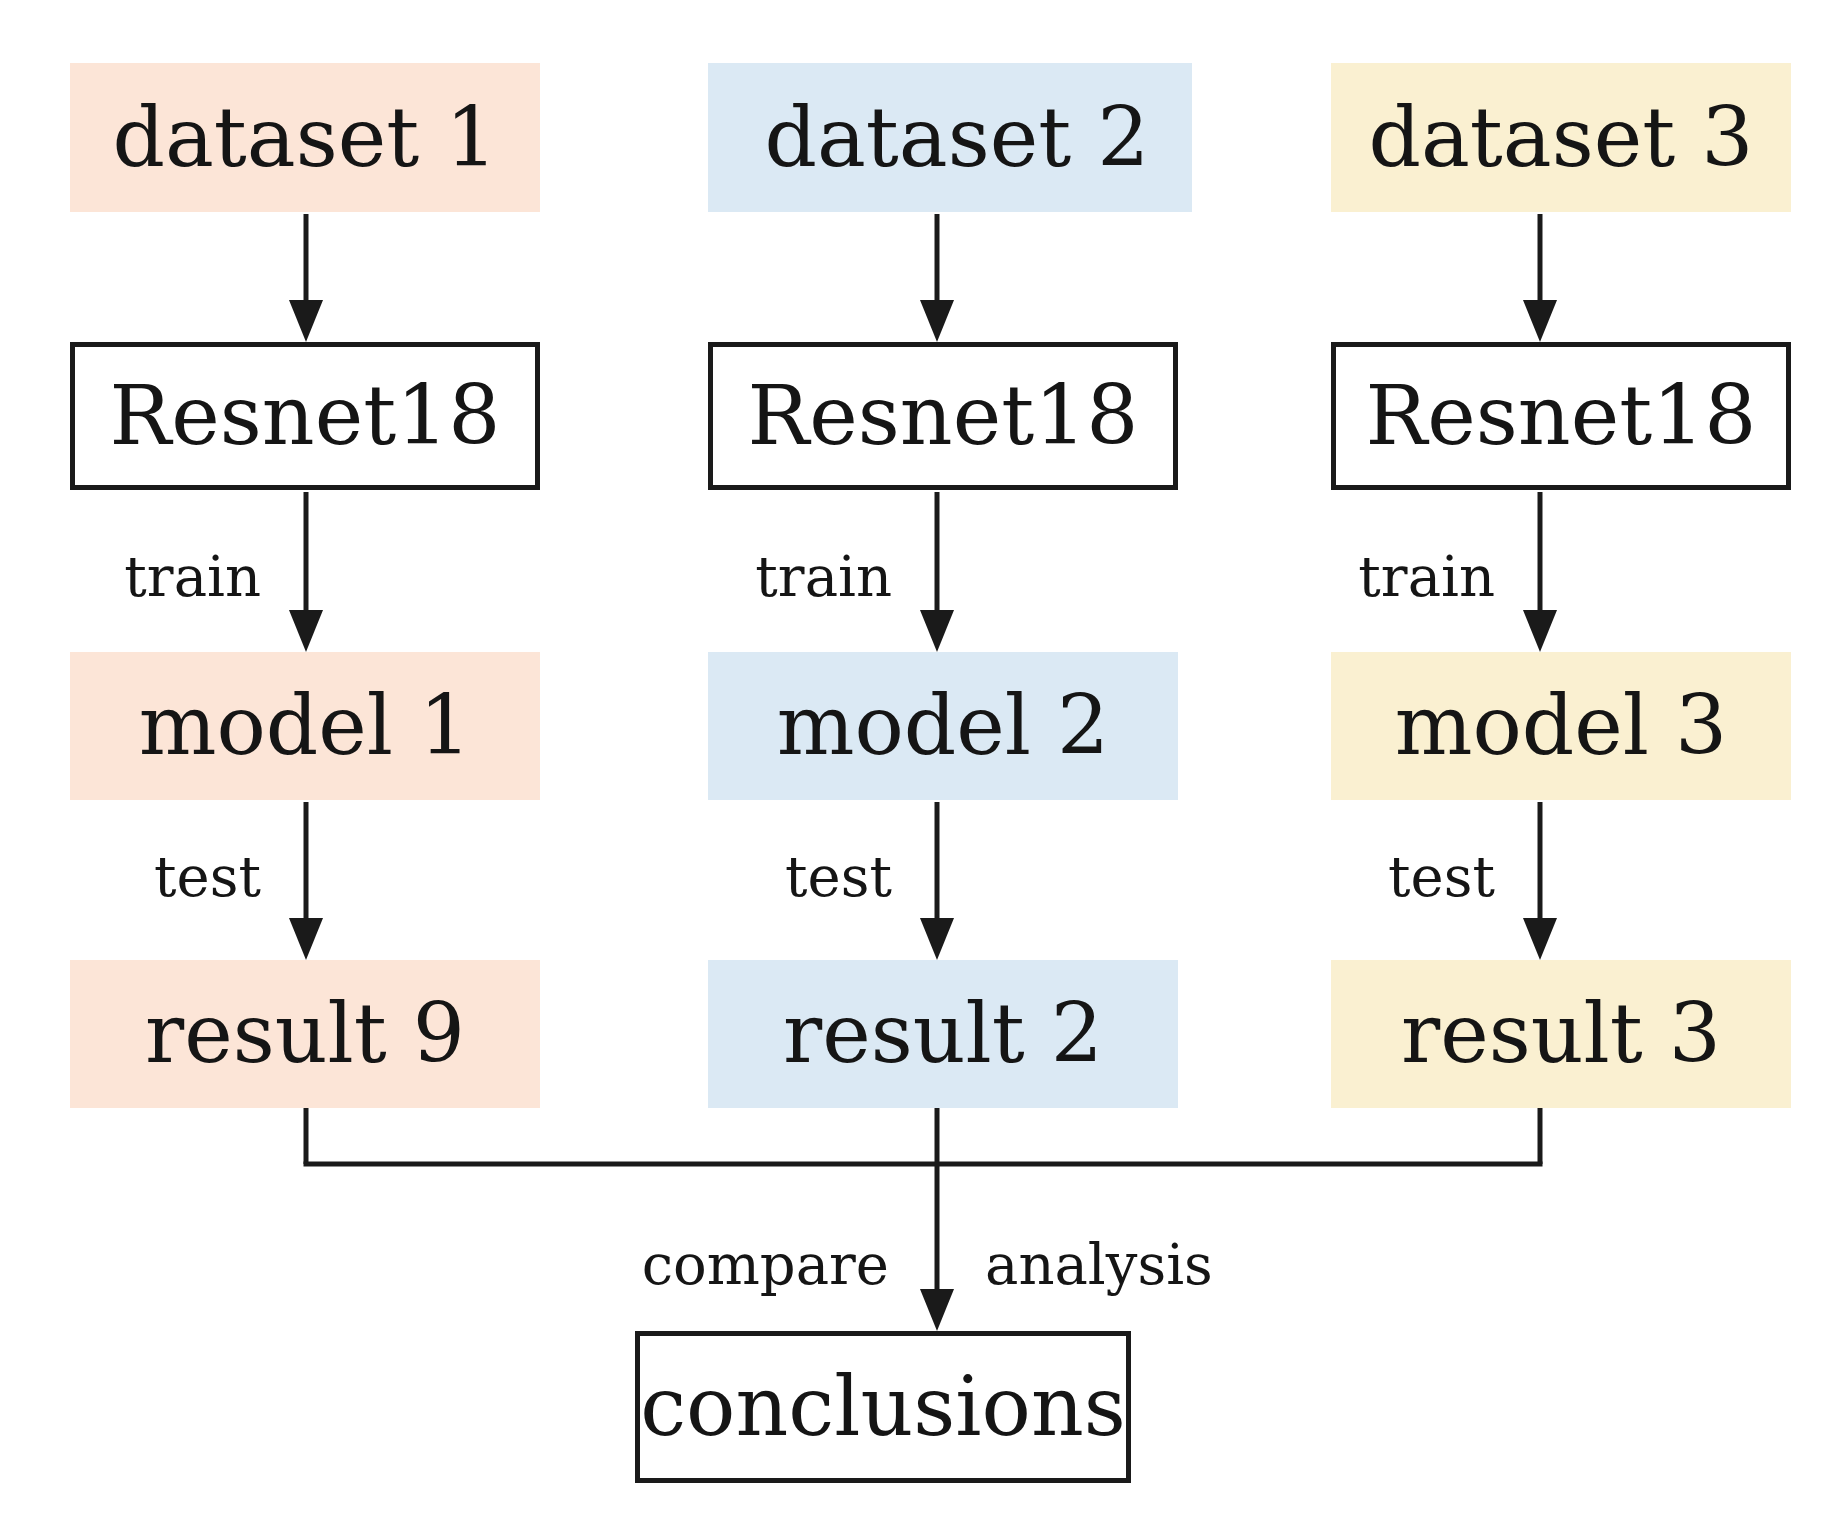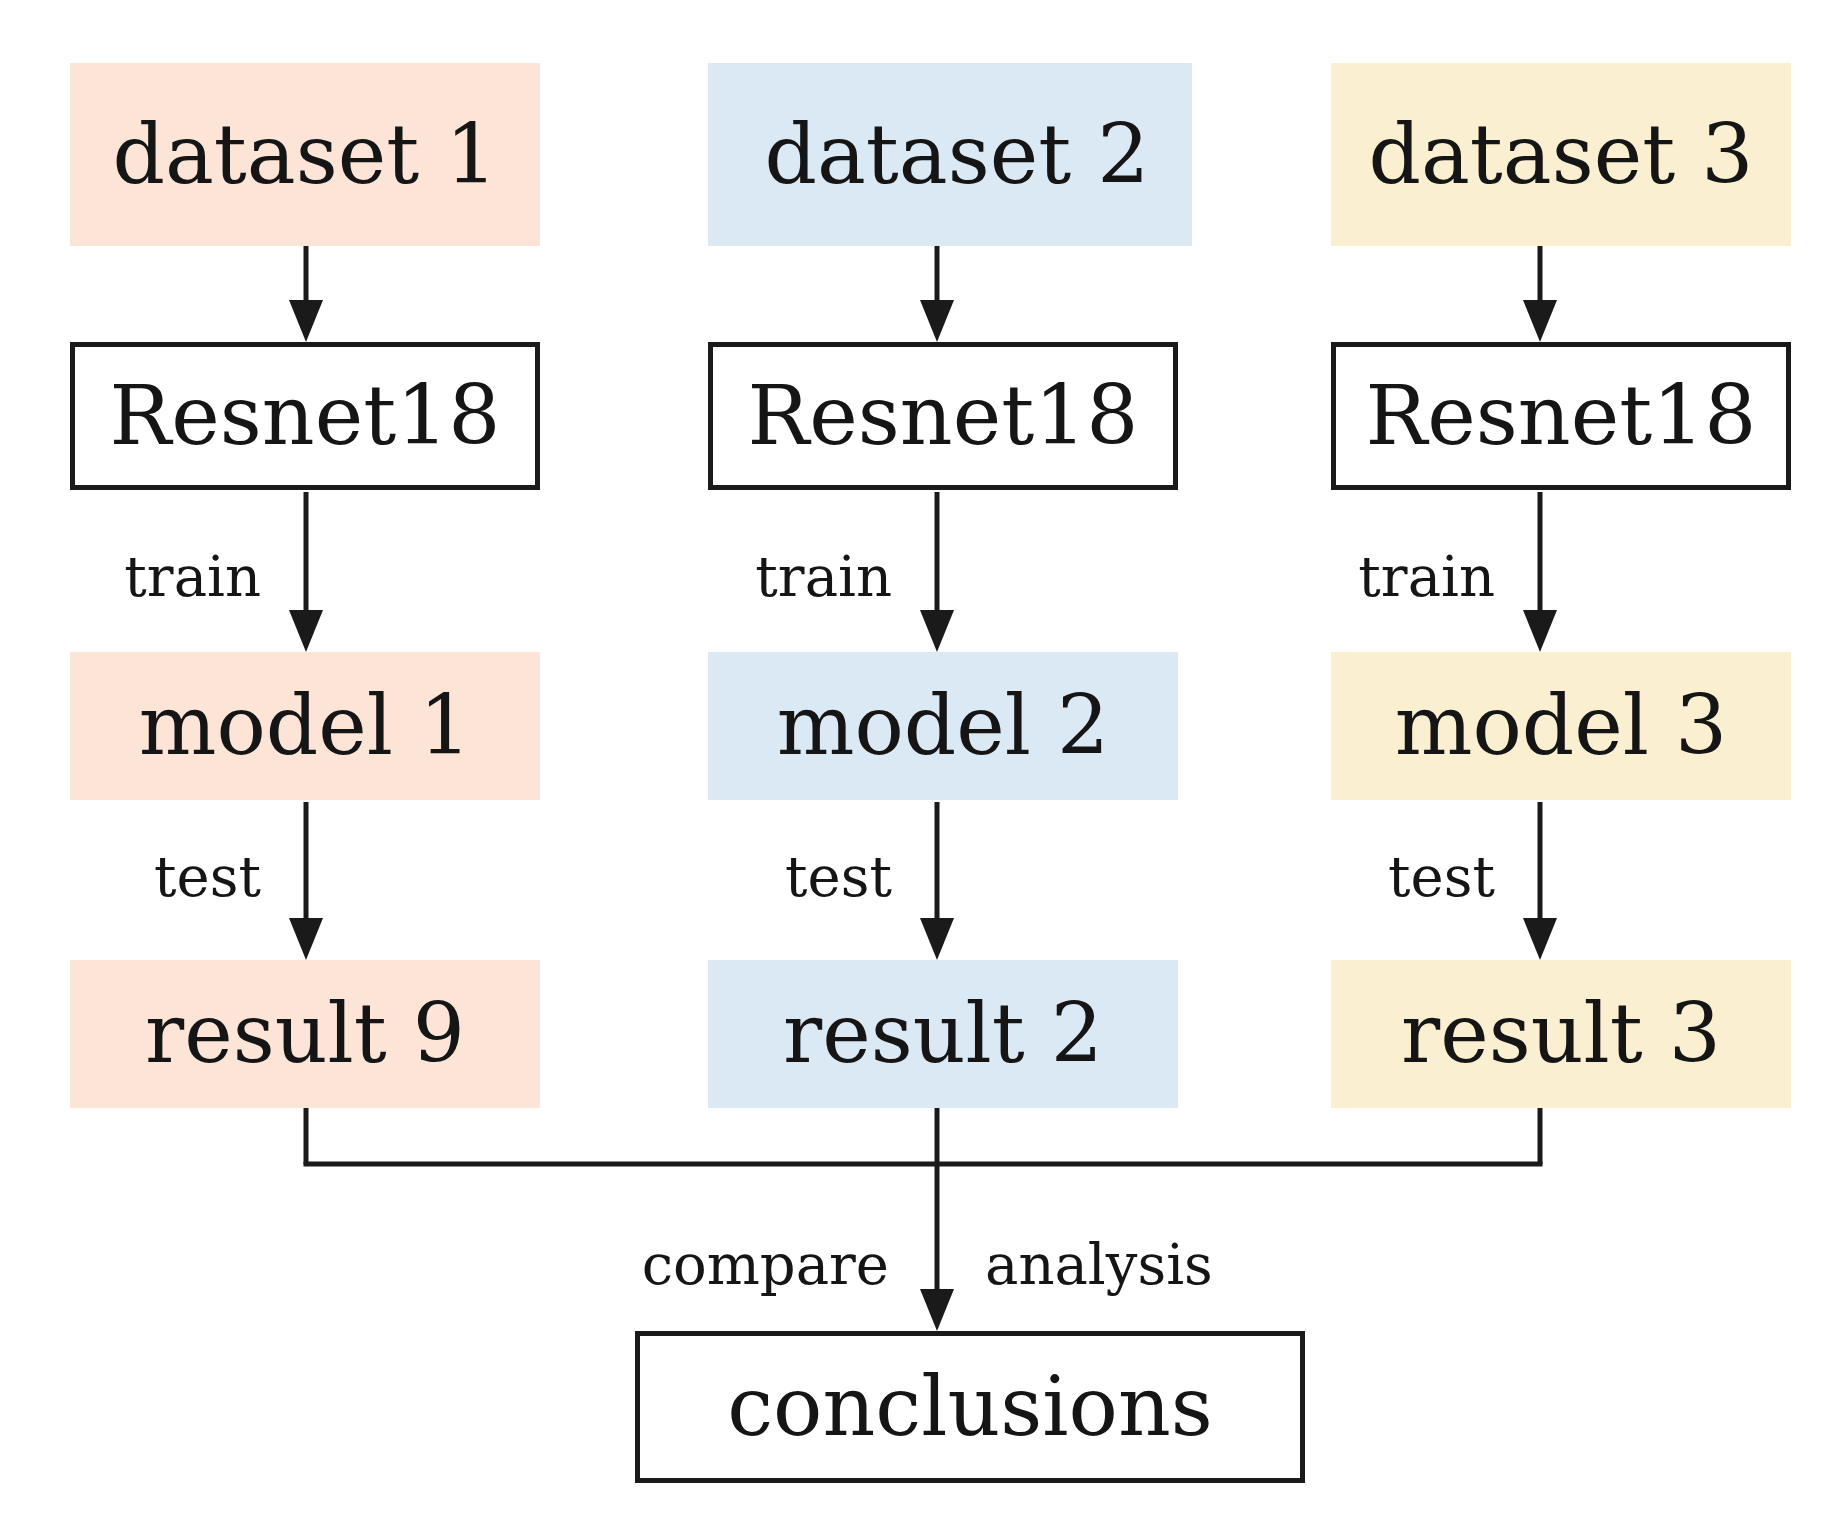--- a/index.html
+++ b/index.html
@@ -28,28 +28,28 @@
   }
   .outline {
     background: #ffffff;
     border: 5px solid #1a1a1a;
   }
   
   .col1 { left: 70px;   width: 470px; }
   .col2 { left: 708px;  width: 470px; }
   .col3 { left: 1331px; width: 460px; }
   
-  .row-dataset  { top: 63px;  height: 183px; }
+  .row-dataset  { top: 63px;  height: 149px; }
   .row-backbone { top: 342px; height: 148px; }
   .row-model    { top: 652px; height: 148px; }
   .row-result   { top: 960px; height: 148px; }
   .outline.row-backbone { top: 342px; height: 148px; box-sizing: border-box; }
   .conclusions-box {
     left: 635px; top: 1331px;
-    width: 670px; height: 152px;
+    width: 496px; height: 152px;
     box-sizing: border-box;
   }
   .edge-label {
     position: absolute;
     font-size: 56px;
     line-height: 86px;
     white-space: nowrap;
   }
   
   .t1 { right: 1572px; }

